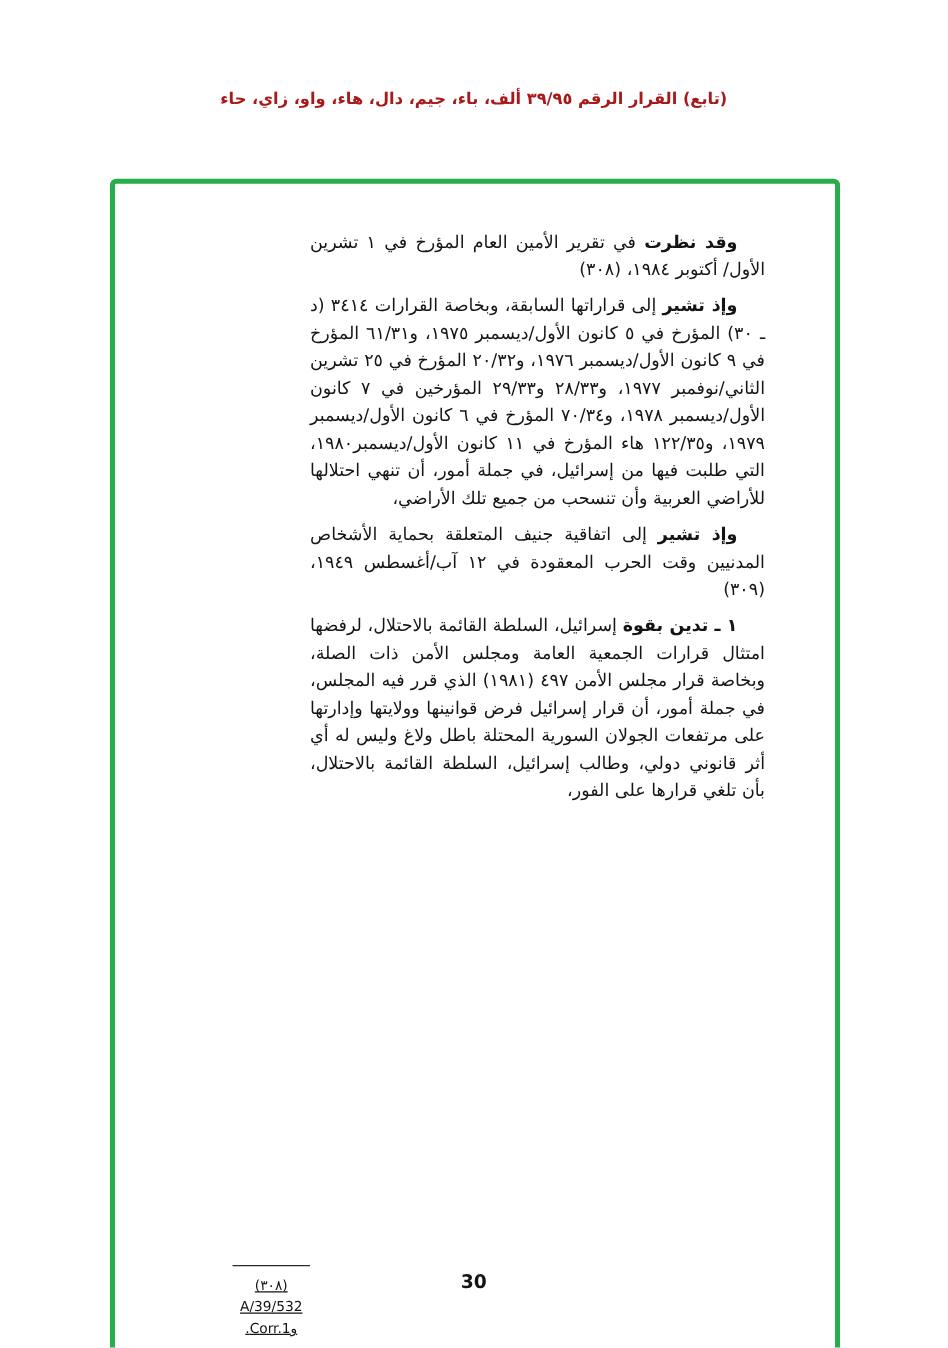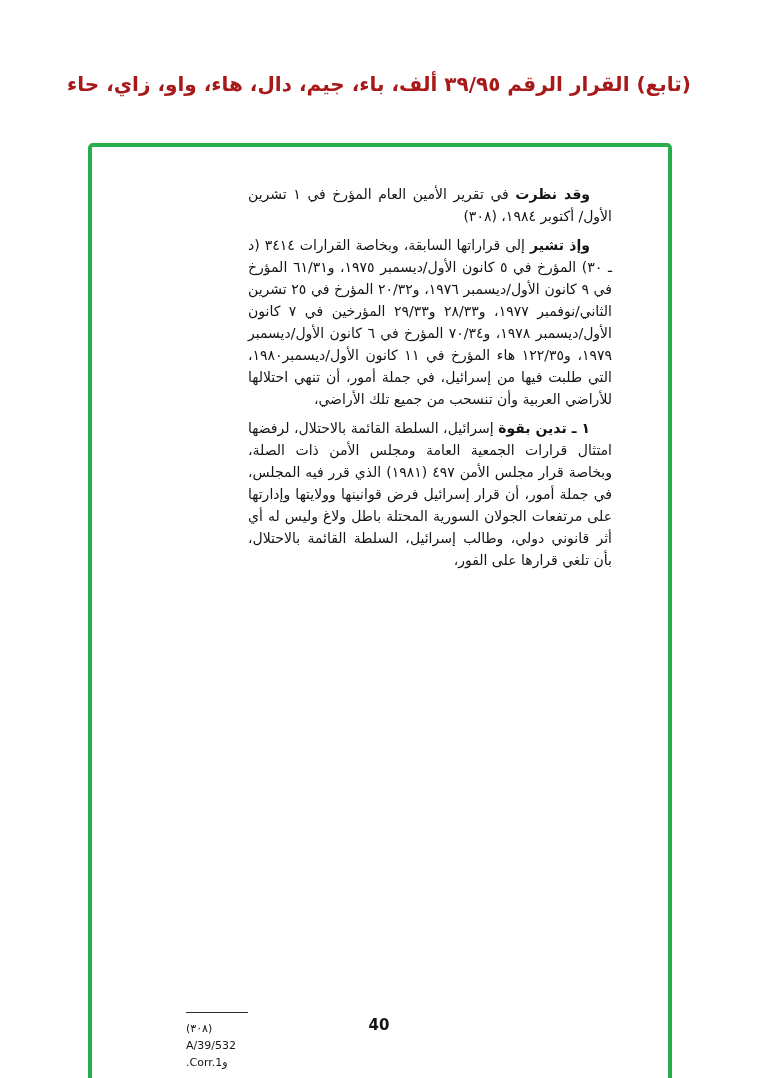--- a/index.html
+++ b/index.html
@@ -17,21 +17,21 @@
     color:var(--ink);
   }
   .header{
     position:absolute;
     top:72px;left:0;right:0;
     text-align:center;
     direction:rtl;
     color:var(--header-red);
   }
   .doc-title{
-    font-size:20px;
+    font-size:13px;
     font-weight:bold;
     letter-spacing:0.2px;
   }
   .doc-subtitle{
     margin-top:9px;
     font-size:9.5px;
     font-weight:bold;
   }
   .green-box{
     position:absolute;
@@ -69,21 +69,22 @@
     width:62px;
     height:0;
     border-top:1.5px solid #2a2a2a;
     margin:0 0 7px 0; 
   }
   .footnote{
     margin:0 0 3px 0;
     text-align:justify;
   }
   .footnote.single{
-    text-align:left;
+    text-align:center;
+    text-decoration:underline;
   }
   .page-number{
     position:absolute;
     bottom:44px;left:0;right:0;
     text-align:center;
     font-size:15px;
     font-weight:bold;
     color:var(--ink);
   }
 </style>
@@ -96,24 +97,25 @@
 
 <div class="green-box">
   <div class="body-text">
 
     <p class="para"><span class="lead">وقد نظرت</span><span> في تقرير الأمين العام المؤرخ في ١ تشرين الأول/ أكتوبر ١٩٨٤، (٣٠٨)</span></p>
 
     <p class="para"><span class="lead">وإذ تشير</span><span> إلى قراراتها السابقة، وبخاصة القرارات ٣٤١٤ (د ـ ٣٠) المؤرخ في ٥ كانون الأول/ديسمبر ١٩٧٥، و٦١/٣١ المؤرخ في ٩ كانون الأول/ديسمبر ١٩٧٦، و٢٠/٣٢ المؤرخ في ٢٥ تشرين الثاني/نوفمبر ١٩٧٧، و٢٨/٣٣ و٢٩/٣٣ المؤرخين في ٧ كانون الأول/ديسمبر ١٩٧٨، و٧٠/٣٤ المؤرخ في ٦ كانون الأول/ديسمبر ١٩٧٩، و١٢٢/٣٥ هاء المؤرخ في ١١ كانون الأول/ديسمبر١٩٨٠، التي طلبت فيها من إسرائيل، في جملة أمور، أن تنهي احتلالها للأراضي العربية وأن تنسحب من جميع تلك الأراضي،</span></p>
 
 
 
+    <p class="para"><span class="lead">وإذ تشير</span><span> إلى اتفاقية جنيف المتعلقة بحماية الأشخاص المدنيين وقت الحرب المعقودة في ١٢ آب/أغسطس ١٩٤٩، (٣٠٩)</span></p>
 
     <p class="para"><span class="lead">١ ـ تدين بقوة</span><span> إسرائيل، السلطة القائمة بالاحتلال، لرفضها امتثال قرارات الجمعية العامة ومجلس الأمن ذات الصلة، وبخاصة قرار مجلس الأمن ٤٩٧ (١٩٨١) الذي قرر فيه المجلس، في جملة أمور، أن قرار إسرائيل فرض قوانينها وولايتها وإدارتها على مرتفعات الجولان السورية المحتلة باطل ولاغ وليس له أي أثر قانوني دولي، وطالب إسرائيل، السلطة القائمة بالاحتلال، بأن تلغي قرارها على الفور،</span></p>
 
   </div>
 
   <div class="footnotes">
     <div class="footnote-rule"></div>
     <p class="footnote single">(٣٠٨) A/39/532 وCorr.1.</p>
   </div>
 </div>
 
-<div class="page-number">40</div>
+<div class="page-number">30</div>
 
 </body></html>

